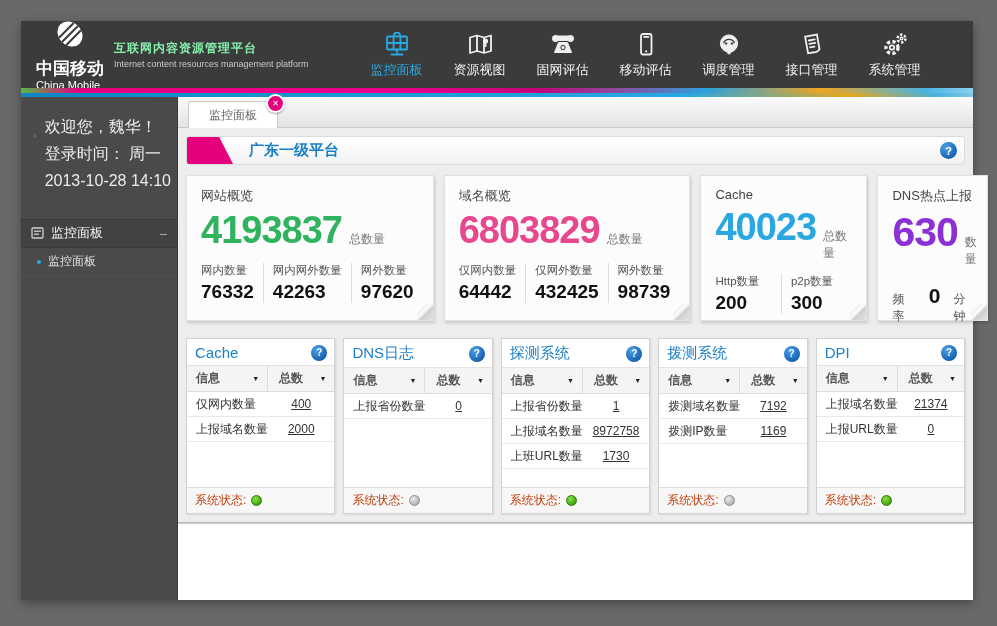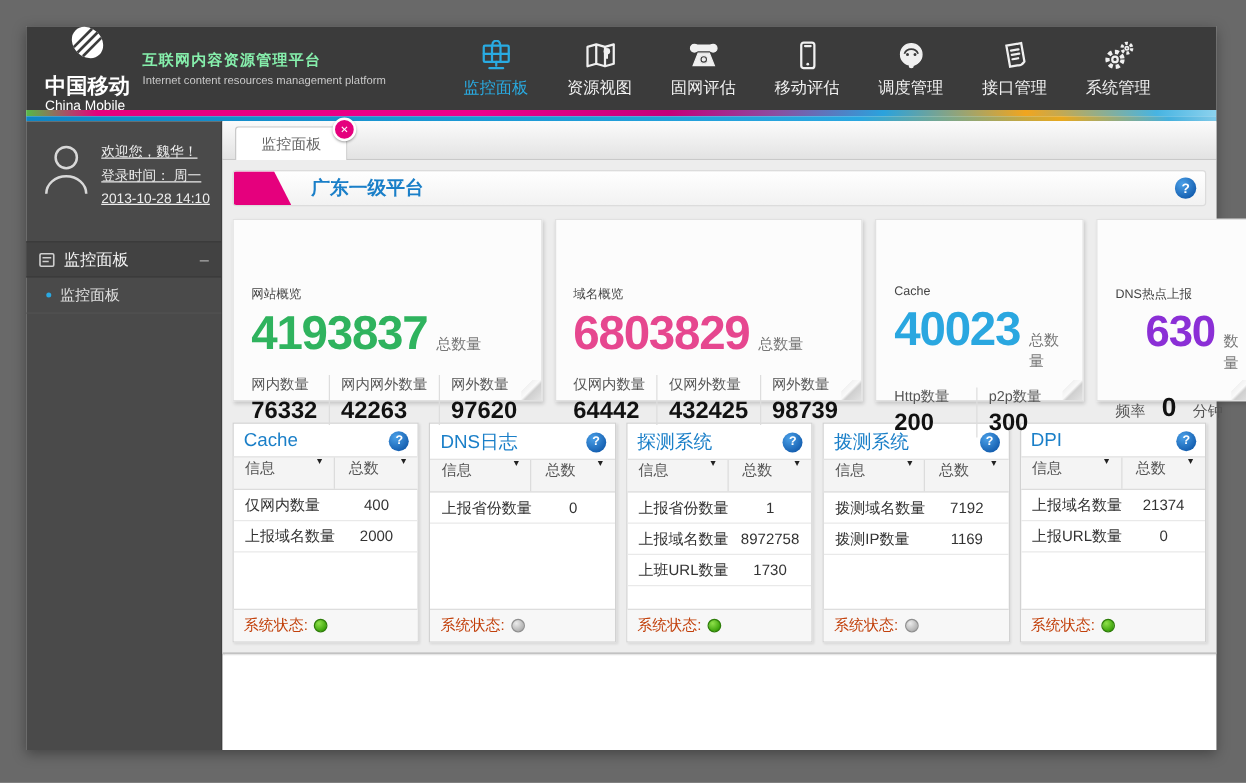--- a/index.html
+++ b/index.html
@@ -26,21 +26,21 @@
 
   
   .stripe{flex:0 0 auto;}
   .stripe-top{height:5px;background:linear-gradient(90deg,#56b948 0%,#e5007d 6%,#ec008c 38%,#c4007a 54%,#8a4ea0 63%,#2aa2dd 72%,#f0a51f 84%,#47b4e2 95%,#8cd2ee 100%);}
   .stripe-bottom{height:4px;background:linear-gradient(90deg,#0f85c3 0%,#1d9ad6 40%,#2aa7e0 70%,#e8a81e 87%,#45b0dd 96%,#7fc9e8 100%);}
 
   
   .app-body{flex:1;display:flex;min-height:0;}
   .sidebar{width:156px;background:#4a4a4a;flex:0 0 auto;border-right:1px solid #3c3c3c;}
   .user{display:flex;padding:16px 6px 12px 12px;gap:8px;color:#ececec;}
-  .user-lines{font-size:11px;line-height:1.7;white-space:nowrap;text-decoration:underline;}
+  .user-lines{font-size:16px;line-height:1.7;white-space:nowrap;}
   .menu-group{height:27px;background:#424242;border-top:1px solid #3a3a3a;border-bottom:1px solid #3a3a3a;
               display:flex;align-items:center;padding:0 10px;color:#f5f5f5;font-size:13px;gap:7px;margin-top:12px;cursor:pointer;}
   .menu-collapse{margin-left:auto;color:#b5b5b5;font-size:13px;}
   .menu-item{height:28px;display:flex;align-items:center;gap:7px;padding-left:16px;color:#e0e0e0;font-size:12px;
              border-bottom:1px solid #525252;cursor:pointer;}
   .bullet{width:4px;height:4px;background:#2aa9e2;border-radius:50%;}
 
   .main{flex:1;background:#fff;display:flex;flex-direction:column;min-width:0;}
   .tabstrip{height:30px;background:linear-gradient(#fbfbfb,#e3e3e3);border-bottom:1px solid #c9c9c9;
             display:flex;align-items:flex-end;padding-left:10px;flex:0 0 auto;}
@@ -60,24 +60,24 @@
              clip-path:polygon(0 0,70% 0,100% 100%,0 100%);}
   .plat-title{margin-left:62px;font-size:15px;font-weight:bold;color:#1a7fc8;}
   .help{width:17px;height:17px;border-radius:50%;background:radial-gradient(circle at 35% 30%,#4aa0e8,#155fb0 75%);
         color:#fff;font-size:11px;font-weight:bold;display:flex;align-items:center;justify-content:center;
         margin-left:auto;margin-right:7px;cursor:pointer;flex:0 0 auto;}
 
   .cards{display:flex;gap:10px;margin-top:10px;}
   .card{position:relative;background:#fcfcfc;border:1px solid #e1e1e1;box-shadow:1px 2px 3px rgba(0,0,0,.16);
         height:146px;padding:11px 10px 0 14px;box-sizing:border-box;}
   .card-w1{flex:0 0 217px;} .card-w2{flex:0 0 217px;} .card-w3{flex:0 0 167px;} .card-w4{flex:1;}
-  .card-title{font-size:10px;color:#444;margin-top:41px;}
+  .card-title{font-size:13px;color:#444;}
   .big-row{display:flex;align-items:baseline;margin-top:6px;}
   .big-num{font-size:38px;font-weight:bold;letter-spacing:-1px;line-height:1.05;}
-  .big-num.small{font-size:35px;margin-left:24px;}
+  .big-num.small{font-size:41px;}
   .big-label{font-size:12px;color:#777;margin-left:7px;}
   .card-stats{display:flex;margin-top:12px;}
   .stat{padding:0 9px;}
   .stat:first-child{padding-left:0;}
   .stat + .stat{border-left:1px solid #ddd;}
   .stat-label{font-size:11.5px;color:#555;white-space:nowrap;}
   .stat-value{font-size:19px;font-weight:bold;color:#111;margin-top:3px;}
   .freq-row{display:flex;align-items:baseline;gap:13px;margin-top:16px;}
   .freq-label,.freq-unit{font-size:12px;color:#555;}
   .freq-value{font-size:21px;font-weight:bold;color:#111;}
@@ -85,28 +85,28 @@
         background:linear-gradient(315deg,#e3e3e3 0%,#cfcfcf 42%,#fafafa 52%,#f1f1f1 72%,rgba(255,255,255,0) 73%);}
 
   
   .panels{display:flex;gap:8px;margin-top:17px;}
   .panel{flex:1;height:176px;background:#fff;border:1px solid #d2d2d2;box-shadow:1px 1px 2px rgba(0,0,0,.1);
          display:flex;flex-direction:column;box-sizing:border-box;min-width:0;}
   .panel-head{display:flex;align-items:center;padding:5px 6px 4px 8px;}
   .panel-title{font-size:15px;color:#1a7fc8;white-space:nowrap;}
   .panel-head .help{width:16px;height:16px;font-size:10px;margin-right:1px;}
   .thead{display:flex;background:#f4f4f4;border-top:1px solid #e2e2e2;border-bottom:1px solid #dcdcdc;height:25px;flex:0 0 auto;}
-  .th{display:flex;align-items:flex-start;font-size:12px;color:#555;cursor:pointer;}
+  .th{display:flex;align-items:center;font-size:12px;color:#555;cursor:pointer;font-weight:bold;}
   .th1{width:55%;border-right:1px solid #dcdcdc;padding-left:9px;box-sizing:border-box;}
   .th2{flex:1;padding-left:11px;}
   .sort{margin-left:auto;margin-right:8px;font-size:7px;color:#222;}
   .tbody{flex:1;overflow:hidden;}
   .trow{display:flex;height:24px;align-items:center;border-bottom:1px solid #e9e9e9;}
   .td-label{width:55%;padding-left:9px;font-size:12px;color:#333;box-sizing:border-box;white-space:nowrap;}
-  .td-value{flex:1;text-align:center;font-size:12px;color:#333;}
+  .td-value{flex:1;text-align:center;font-size:12px;color:#333;text-decoration:underline;}
   .panel-foot{flex:0 0 auto;height:25px;background:#f7f7f7;border-top:1px solid #ddd;display:flex;align-items:center;
               padding-left:8px;font-size:12px;color:#c2410c;gap:5px;}
   .status-dot{width:11px;height:11px;border-radius:50%;box-sizing:border-box;}
   .status-dot[data-status="green"]{background:radial-gradient(circle at 35% 30%,#8ee04a,#3fa50d 72%);border:1px solid #2e7d09;}
   .status-dot[data-status="gray"]{background:radial-gradient(circle at 35% 30%,#ebebeb,#b3b3b3 72%);border:1px solid #8f8f8f;}
 </style>
 </head>
 <body>
 
 <div class="stage">

